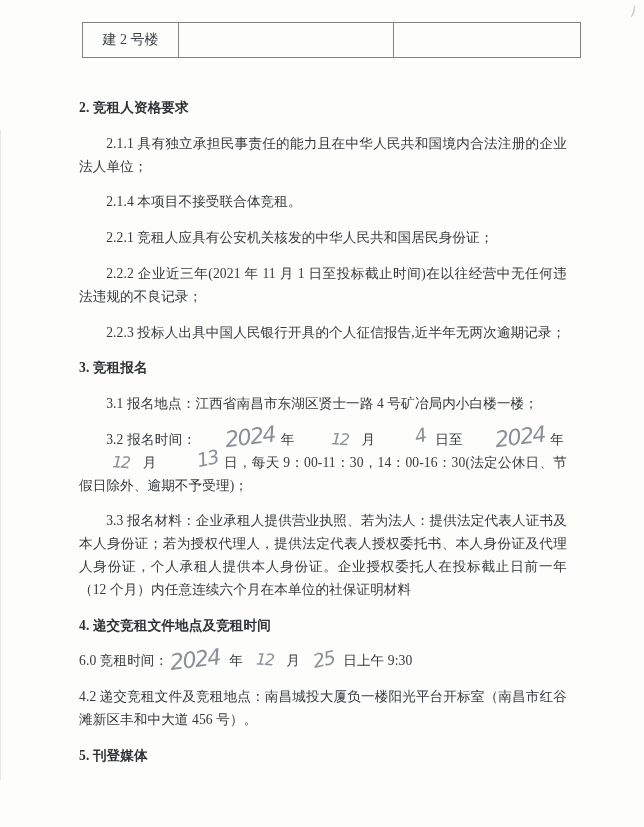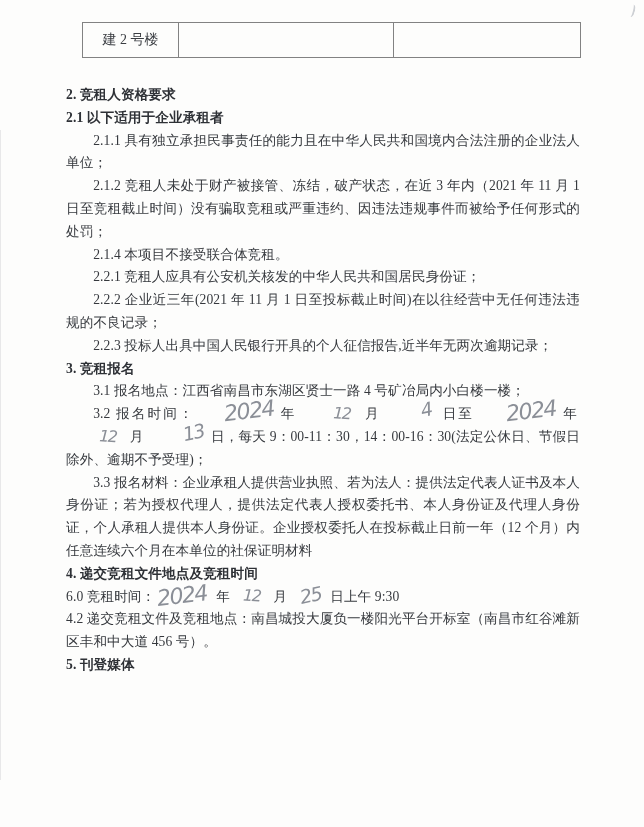--- a/index.html
+++ b/index.html
@@ -13,21 +13,21 @@
     border-right:2px solid #c2c5cb;border-radius:45%;transform:rotate(14deg);opacity:.8;}
   
   .btable{position:absolute;left:82px;top:22px;border-collapse:collapse;}
   .btable td{border:1px solid #828282;height:34px;padding:0;background:#fdfdfc;}
   .btable .c1{width:95px;text-align:center;font-size:14px;color:#3a3d42;}
   .btable .c2{width:214px;}
   .btable .c3{width:186px;}
   
   .doc{position:absolute;left:66px;top:84px;width:514px;
     font-size:13.6px;line-height:22.8px;text-align:justify;letter-spacing:.1px;}
-  .doc p{margin:0;}
+  .doc p{margin:13px;}
   .b{font-weight:bold;color:#2e3136;}
   .ind{text-indent:2em;}
   
   .hw{font-family:"DejaVu Sans",sans-serif;font-style:italic;display:inline-block;
     color:#8b8f97;line-height:.4;position:relative;letter-spacing:-1.5px;font-weight:400;}
   .hw-lg{font-size:22px;transform:rotate(-7deg);top:2px;margin:0 2px;}
   .hw-md{font-size:16px;transform:rotate(3deg);margin:0 6px;}
   .hw-day{font-size:19px;transform:rotate(-12deg);margin:0 6px;top:1px;}
   .sp{padding:0 7px;}
   .sp2{padding:0 3px;}
@@ -45,23 +45,21 @@
         <tr>
       <td class="c1">建 2 号楼</td>
       <td class="c2"></td>
       <td class="c3"></td>
     </tr>
   </tbody>
     </table>
 
   <div class="doc">
     <p class="b">2. 竞租人资格要求</p>
-    <p class="b">2.1 以下适用于企业承租者</p>
     <p class="ind">2.1.1 具有独立承担民事责任的能力且在中华人民共和国境内合法注册的企业法人单位；</p>
-    <p class="ind">2.1.2 竞租人未处于财产被接管、冻结，破产状态，在近 3 年内（2021 年 11 月 1 日至竞租截止时间）没有骗取竞租或严重违约、因违法违规事件而被给予任何形式的处罚；</p>
     <p class="ind">2.1.4 本项目不接受联合体竞租。</p>
     <p class="ind">2.2.1 竞租人应具有公安机关核发的中华人民共和国居民身份证；</p>
     <p class="ind">2.2.2 企业近三年(2021 年 11 月 1 日至投标截止时间)在以往经营中无任何违法违规的不良记录；</p>
     <p class="ind">2.2.3 投标人出具中国人民银行开具的个人征信报告,近半年无两次逾期记录；</p>
     <p class="b">3. 竞租报名</p>
     <p class="ind">3.1 报名地点：江西省南昌市东湖区贤士一路 4 号矿冶局内小白楼一楼；</p>
 
     <p class="ind">
       <span>3.2 报名时间：</span><span class="hw hw-lg">2024</span><span class="sp2">年</span><span class="hw hw-md">12</span><span class="sp">月</span><span class="hw hw-day">4</span><span class="sp2">日至</span><span class="hw hw-lg">2024</span><span class="sp2">年</span><span class="hw hw-md">12</span><span class="sp">月</span><span class="hw hw-day">13</span><span>日，每天 9：00-11：30，14：00-16：30(法定公休日、节假日除外、逾期不予受理)；</span>
     </p>

